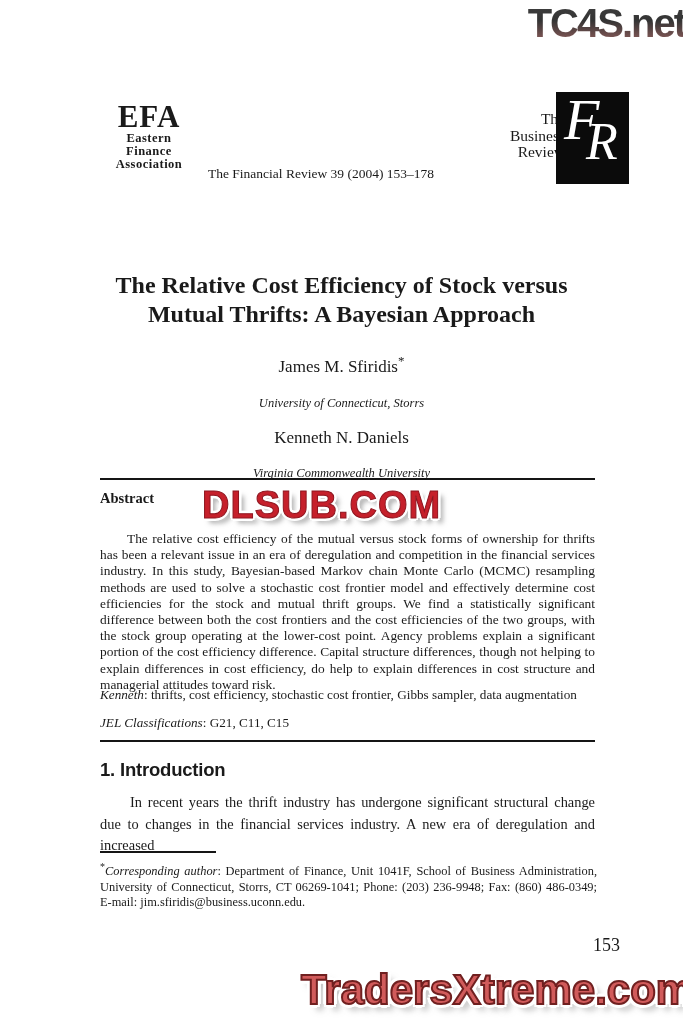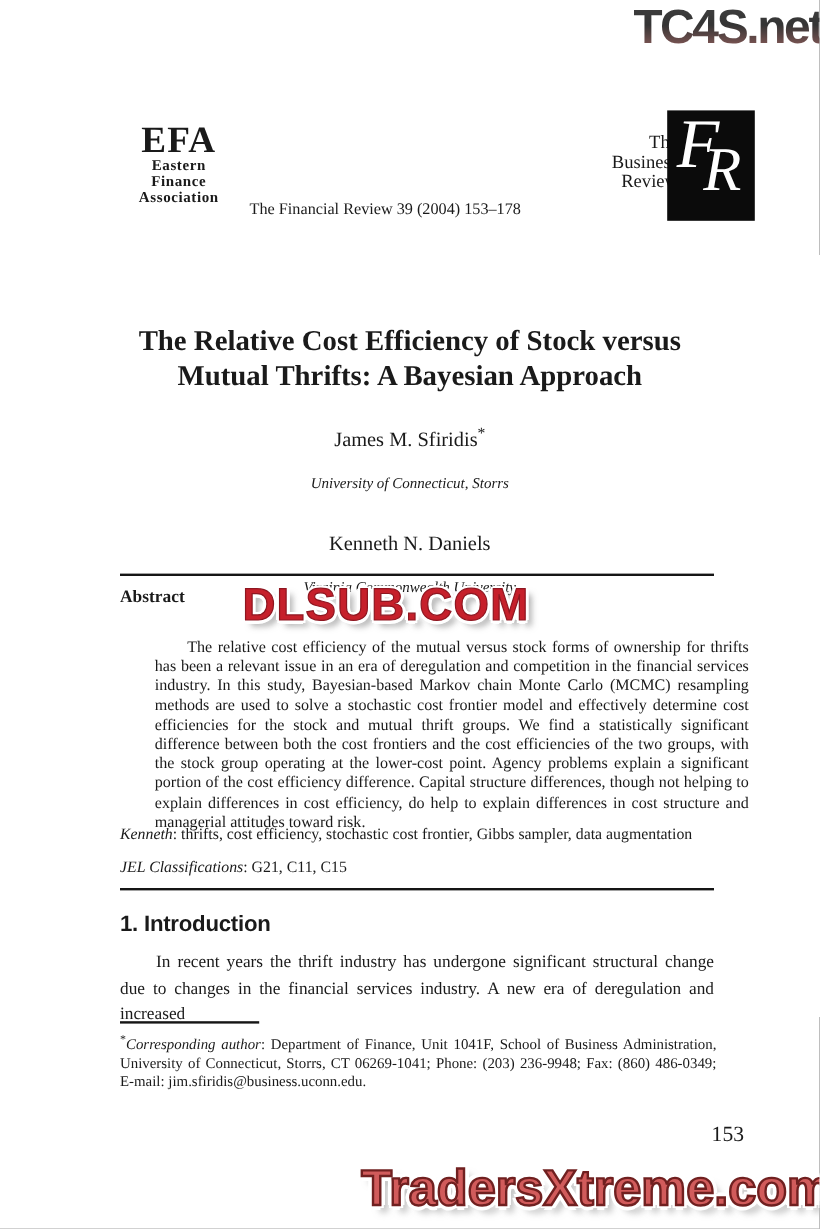--- a/index.html
+++ b/index.html
@@ -112,21 +112,21 @@
   }
   .authors {
     position: absolute;
     left: 94px; top: 351px;
     width: 495px;
     text-align: center;
   }
   .author-name { font-size: 17px; line-height: 19px; }
   .author-name sup { font-size: 13px; }
   .author-affil { font-style: italic; font-size: 12.5px; line-height: 14px; margin-top: 20px; }
-  .author-gap { margin-top: 28px; }
+  .author-gap { margin-top: 12px; }
 
   
   .rule {
     position: absolute;
     left: 100px;
     width: 495px;
     height: 2px;
     background: #151515;
   }
   .rule-1 { top: 478px; }
@@ -146,21 +146,20 @@
     font-weight: 700;
   }
   .abstract-body {
     position: absolute;
     left: 100px; top: 531px;
     width: 495px;
     font-size: 13.4px;
     line-height: 16.2px;
     text-align: justify;
     text-indent: 27px;
-    margin-left: 29px;
   }
   .kv-line {
     position: absolute;
     left: 100px;
     width: 495px;
     font-size: 13.2px;
     line-height: 16px;
   }
   .keywords-line { top: 687px; }
   .jel-line { top: 715px; }

